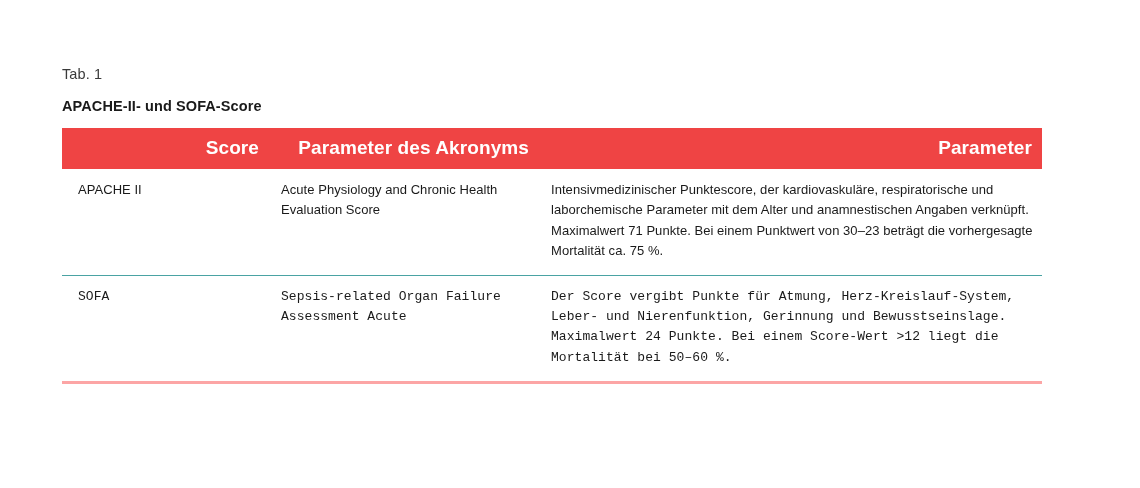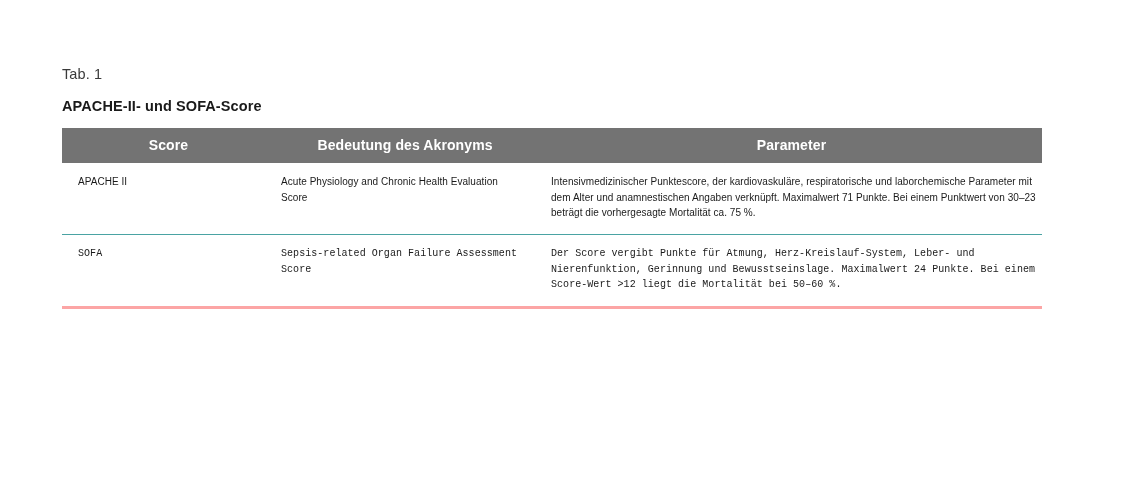--- a/index.html
+++ b/index.html
@@ -44,34 +44,34 @@
     border-collapse: collapse;
     width: 980px;
     margin-top: 11px;
     table-layout: fixed;
   }
   table.score-table col.c1 { width: 207px; }
   table.score-table col.c2 { width: 270px; }
   table.score-table col.c3 { width: 503px; }
 
   thead th {
-    background: #737373;
+    background: #ef4444;
     color: #ffffff;
-    font-size: 14px;
+    font-size: 19px;
     font-weight: bold;
-    text-align: center;
+    text-align: right;
     padding: 9px 10px 10px 16px;
     letter-spacing: 0.1px;
     vertical-align: middle;
   }
   thead th.h2 { padding-left: 12px; }
   thead th.h3 { padding-left: 12px; }
 
   tbody td {
-    font-size: 10px;
+    font-size: 13px;
     color: #1a1a1a;
     vertical-align: top;
     line-height: 1.57;
     padding: 11px 14px 13px 16px;
     border-bottom: 1px solid #4aa3a3;
     letter-spacing: 0.05px;
   }
   tbody td.col2 { padding-left: 12px; }
   tbody td.col3 { padding-left: 12px; padding-right: 4px; }
   tbody tr:last-child td { border-bottom: 3px solid #fca5a5; font-family: Liberation Mono, monospace; }
@@ -87,32 +87,32 @@
 
     <table class="score-table">
       <colgroup>
         <col class="c1">
         <col class="c2">
         <col class="c3">
       </colgroup>
       <thead>
         <tr>
           <th class="h1">Score</th>
-          <th class="h2">Bedeutung des Akronyms</th>
+          <th class="h2">Parameter des Akronyms</th>
           <th class="h3">Parameter</th>
         </tr>
       </thead>
       <tbody>
         <tr>
           <td class="col1">APACHE II</td>
           <td class="col2">Acute Physiology and Chronic Health Evaluation Score</td>
           <td class="col3">Intensivmedizinischer Punktescore, der kardiovaskuläre, respiratorische und laborchemische Parameter mit dem Alter und anamnestischen Angaben verknüpft. Maximalwert 71 Punkte. Bei einem Punktwert von 30–23 beträgt die vorhergesagte Mortalität ca. 75 %.</td>
         </tr>
         <tr>
           <td class="col1">SOFA</td>
-          <td class="col2">Sepsis-related Organ Failure Assessment Score</td>
+          <td class="col2">Sepsis-related Organ Failure Assessment Acute</td>
           <td class="col3">Der Score vergibt Punkte für Atmung, Herz-Kreislauf-System, Leber- und Nierenfunktion, Gerinnung und Bewusstseinslage. Maximalwert 24 Punkte. Bei einem Score-Wert &gt;12 liegt die Mortalität bei 50–60 %.</td>
         </tr>
       </tbody>
     </table>
 
   </div>
 </div>
 
 </body></html>

